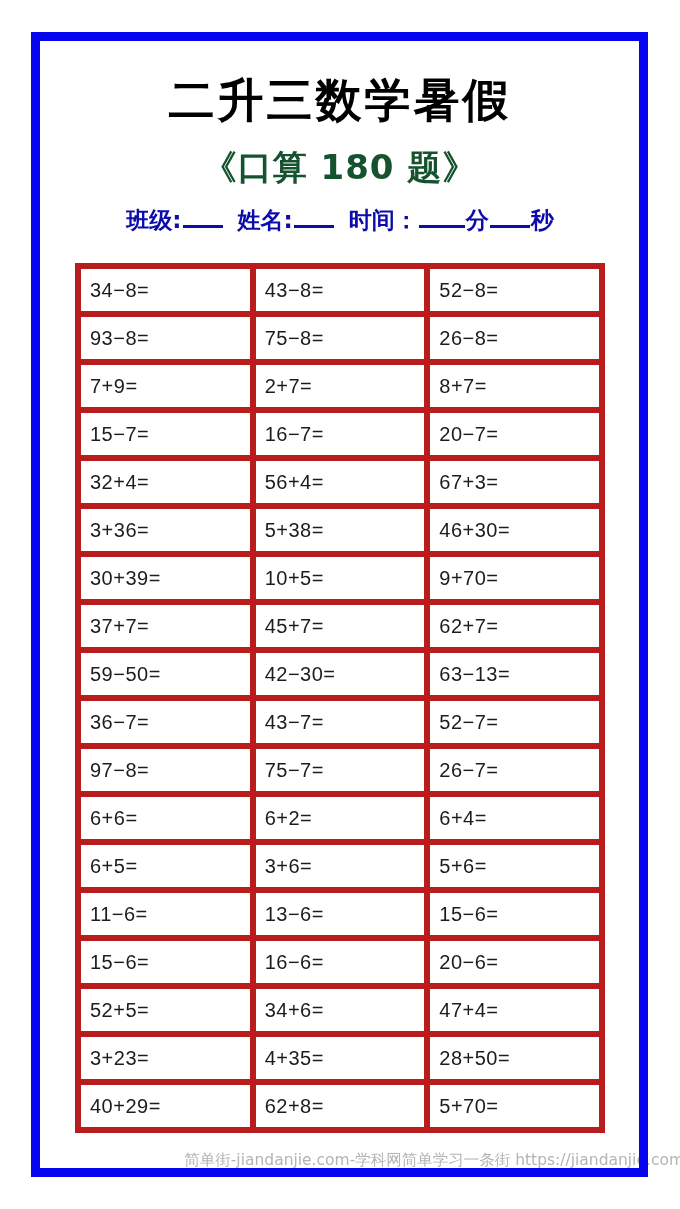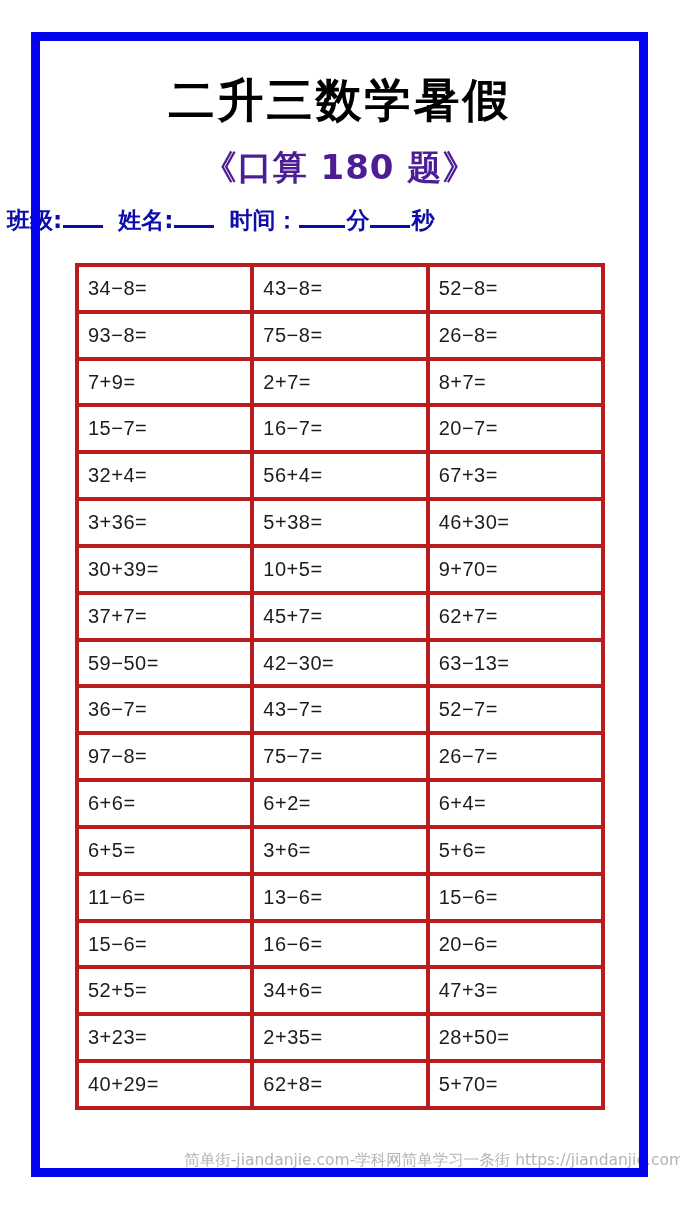--- a/index.html
+++ b/index.html
@@ -43,29 +43,30 @@
   .subtitle {
     position: absolute;
     top: 147px;
     left: 0;
     width: 680px;
     margin: 0;
     text-align: center;
     font-size: 34px;
     line-height: 1.2;
     font-weight: 900;
-    color: #4c1d95;
+    color: #14532d;
     letter-spacing: 1px;
     z-index: 2;
   }
   .info-line {
     position: absolute;
     top: 205px;
     left: 0;
     width: 680px;
+    text-align: center;
     font-size: 23px;
     font-weight: bold;
     color: #0c0caa;
     z-index: 2;
     white-space: nowrap;
   }
   .info-group { margin: 0 7px; }
   .blank {
     display: inline-block;
     width: 40px;
@@ -79,21 +80,21 @@
     position: absolute;
     left: 75px;
     top: 263px;
     width: 530px;
     height: 847px;
     border-collapse: collapse;
     table-layout: fixed;
     z-index: 2;
   }
   .problems td {
-    border: 4px solid #b91c1c;
+    border: 6px solid #b91c1c;
     height: 42px;
     padding: 0 0 0 9px;
     vertical-align: middle;
     font-family: "Liberation Sans", "DejaVu Sans", sans-serif;
     font-size: 20px;
     color: #1c1c1c;
     letter-spacing: 0.5px;
   }
   .footer {
     position: absolute;
@@ -193,25 +194,25 @@
           <td>15−6=</td>
         </tr>
         <tr>
           <td>15−6=</td>
           <td>16−6=</td>
           <td>20−6=</td>
         </tr>
         <tr>
           <td>52+5=</td>
           <td>34+6=</td>
-          <td>47+3=</td>
+          <td>47+4=</td>
         </tr>
         <tr>
           <td>3+23=</td>
-          <td>2+35=</td>
+          <td>4+35=</td>
           <td>28+50=</td>
         </tr>
         <tr>
           <td>40+29=</td>
           <td>62+8=</td>
           <td>5+70=</td>
         </tr>
       </tbody>
   </table>
 

